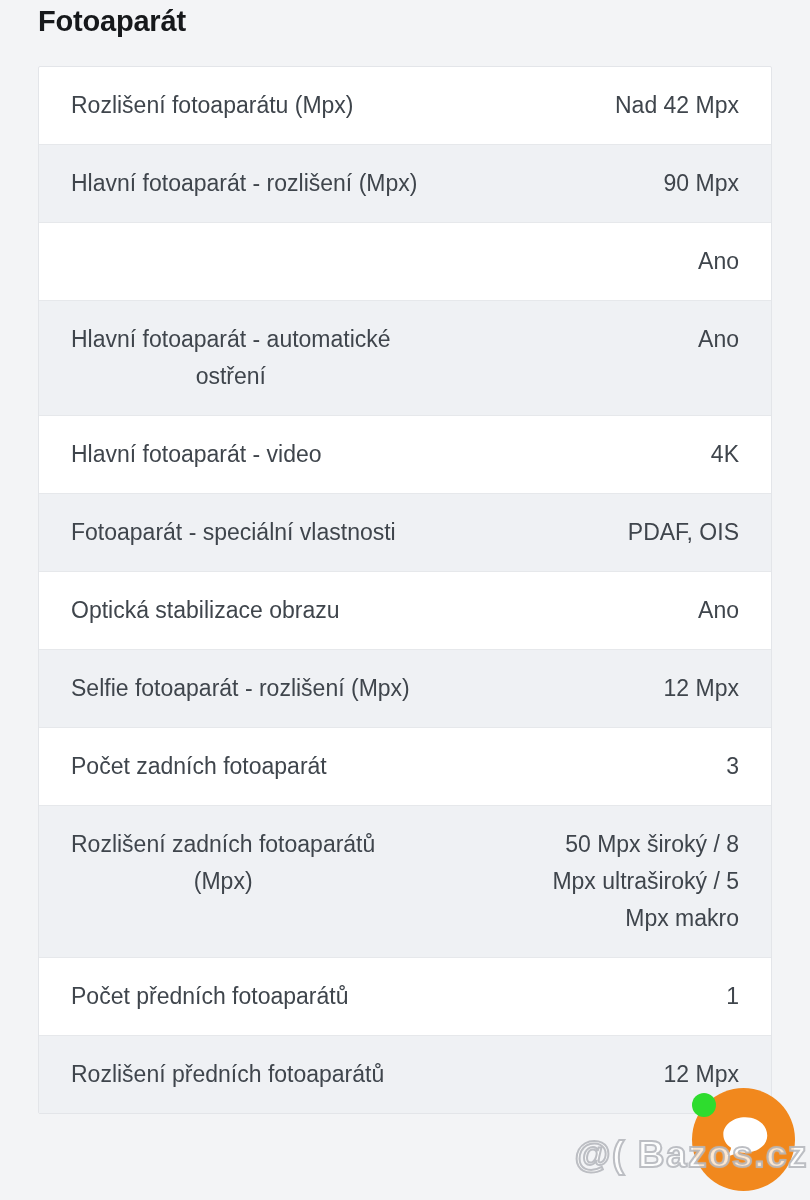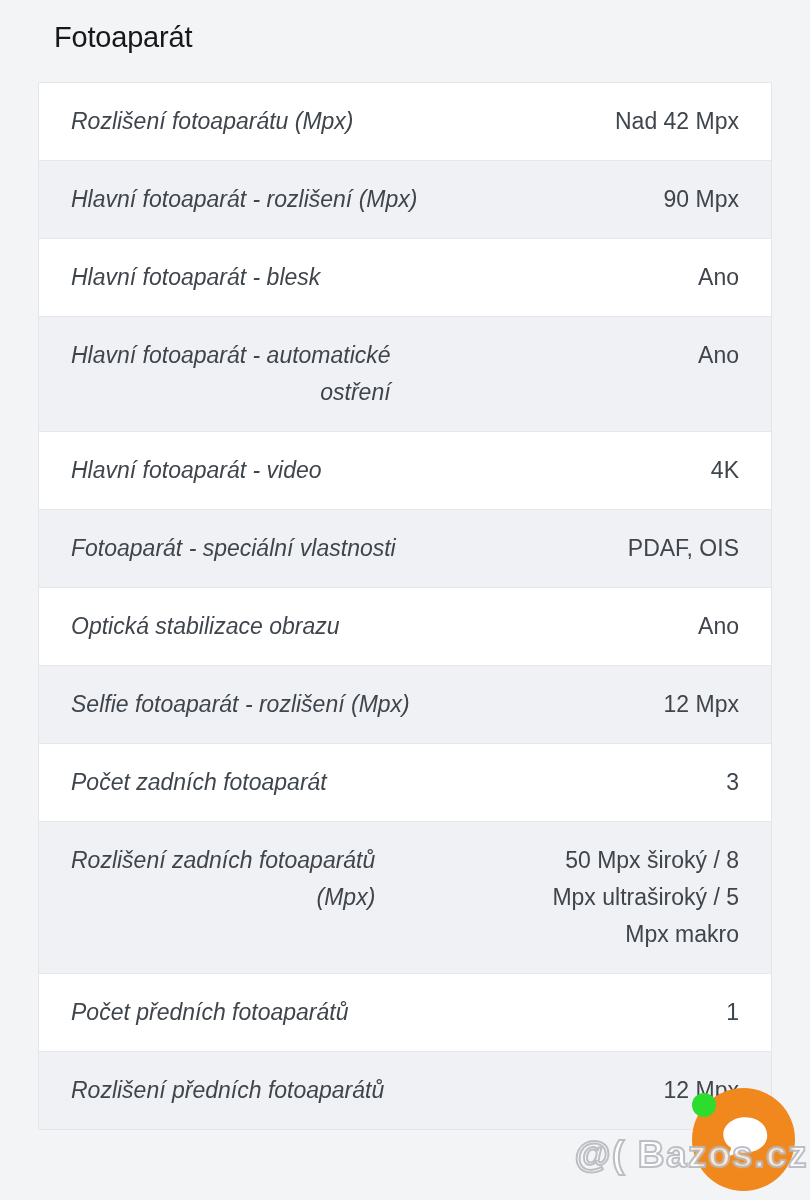--- a/index.html
+++ b/index.html
@@ -6,25 +6,25 @@
   html, body { margin: 0; padding: 0; }
   body {
     width: 810px;
     height: 1200px;
     background: #f3f4f6;
     font-family: "Liberation Sans", sans-serif;
     position: relative;
     overflow: hidden;
   }
   .page-title {
-    margin: 16px;
+    margin: 0;
     padding: 3px 50px 0 38px;
     font-size: 29px;
     line-height: 36px;
-    font-weight: 400;
+    font-weight: 700;
     color: #16181b;
     letter-spacing: -0.2px;
   }
   .spec-table {
     margin: 27px 38px 0 38px;
     width: 734px;
     background: #ffffff;
     border: 1px solid #e3e5e9;
     border-radius: 2px;
   }
@@ -34,23 +34,22 @@
     justify-content: space-between;
     padding: 20px 32px;
     font-size: 23px;
     line-height: 37px;
     color: #3f454c;
   }
   .spec-row + .spec-row { border-top: 1px solid #e6e8eb; }
   .spec-row:nth-child(even) { background: #eff1f4; }
   .spec-label {
     white-space: pre-line;
-    text-align: right;
+    text-align: center;
     max-width: 420px;
-    font-style: italic;
   }
   .spec-value {
     white-space: pre-line;
     text-align: right;
     flex: 1;
     margin-left: 24px;
   }
   .chat-button {
     position: absolute;
     left: 692px;
@@ -99,21 +98,20 @@
 <div class="spec-table">
   <div class="spec-row">
     <div class="spec-label">Rozlišení fotoaparátu (Mpx)</div>
     <div class="spec-value">Nad 42 Mpx</div>
   </div>
   <div class="spec-row">
     <div class="spec-label">Hlavní fotoaparát - rozlišení (Mpx)</div>
     <div class="spec-value">90 Mpx</div>
   </div>
   <div class="spec-row">
-    <div class="spec-label">Hlavní fotoaparát - blesk</div>
     <div class="spec-value">Ano</div>
   </div>
   <div class="spec-row">
     <div class="spec-label">Hlavní fotoaparát - automatické
 ostření</div>
     <div class="spec-value">Ano</div>
   </div>
   <div class="spec-row">
     <div class="spec-label">Hlavní fotoaparát - video</div>
     <div class="spec-value">4K</div>

